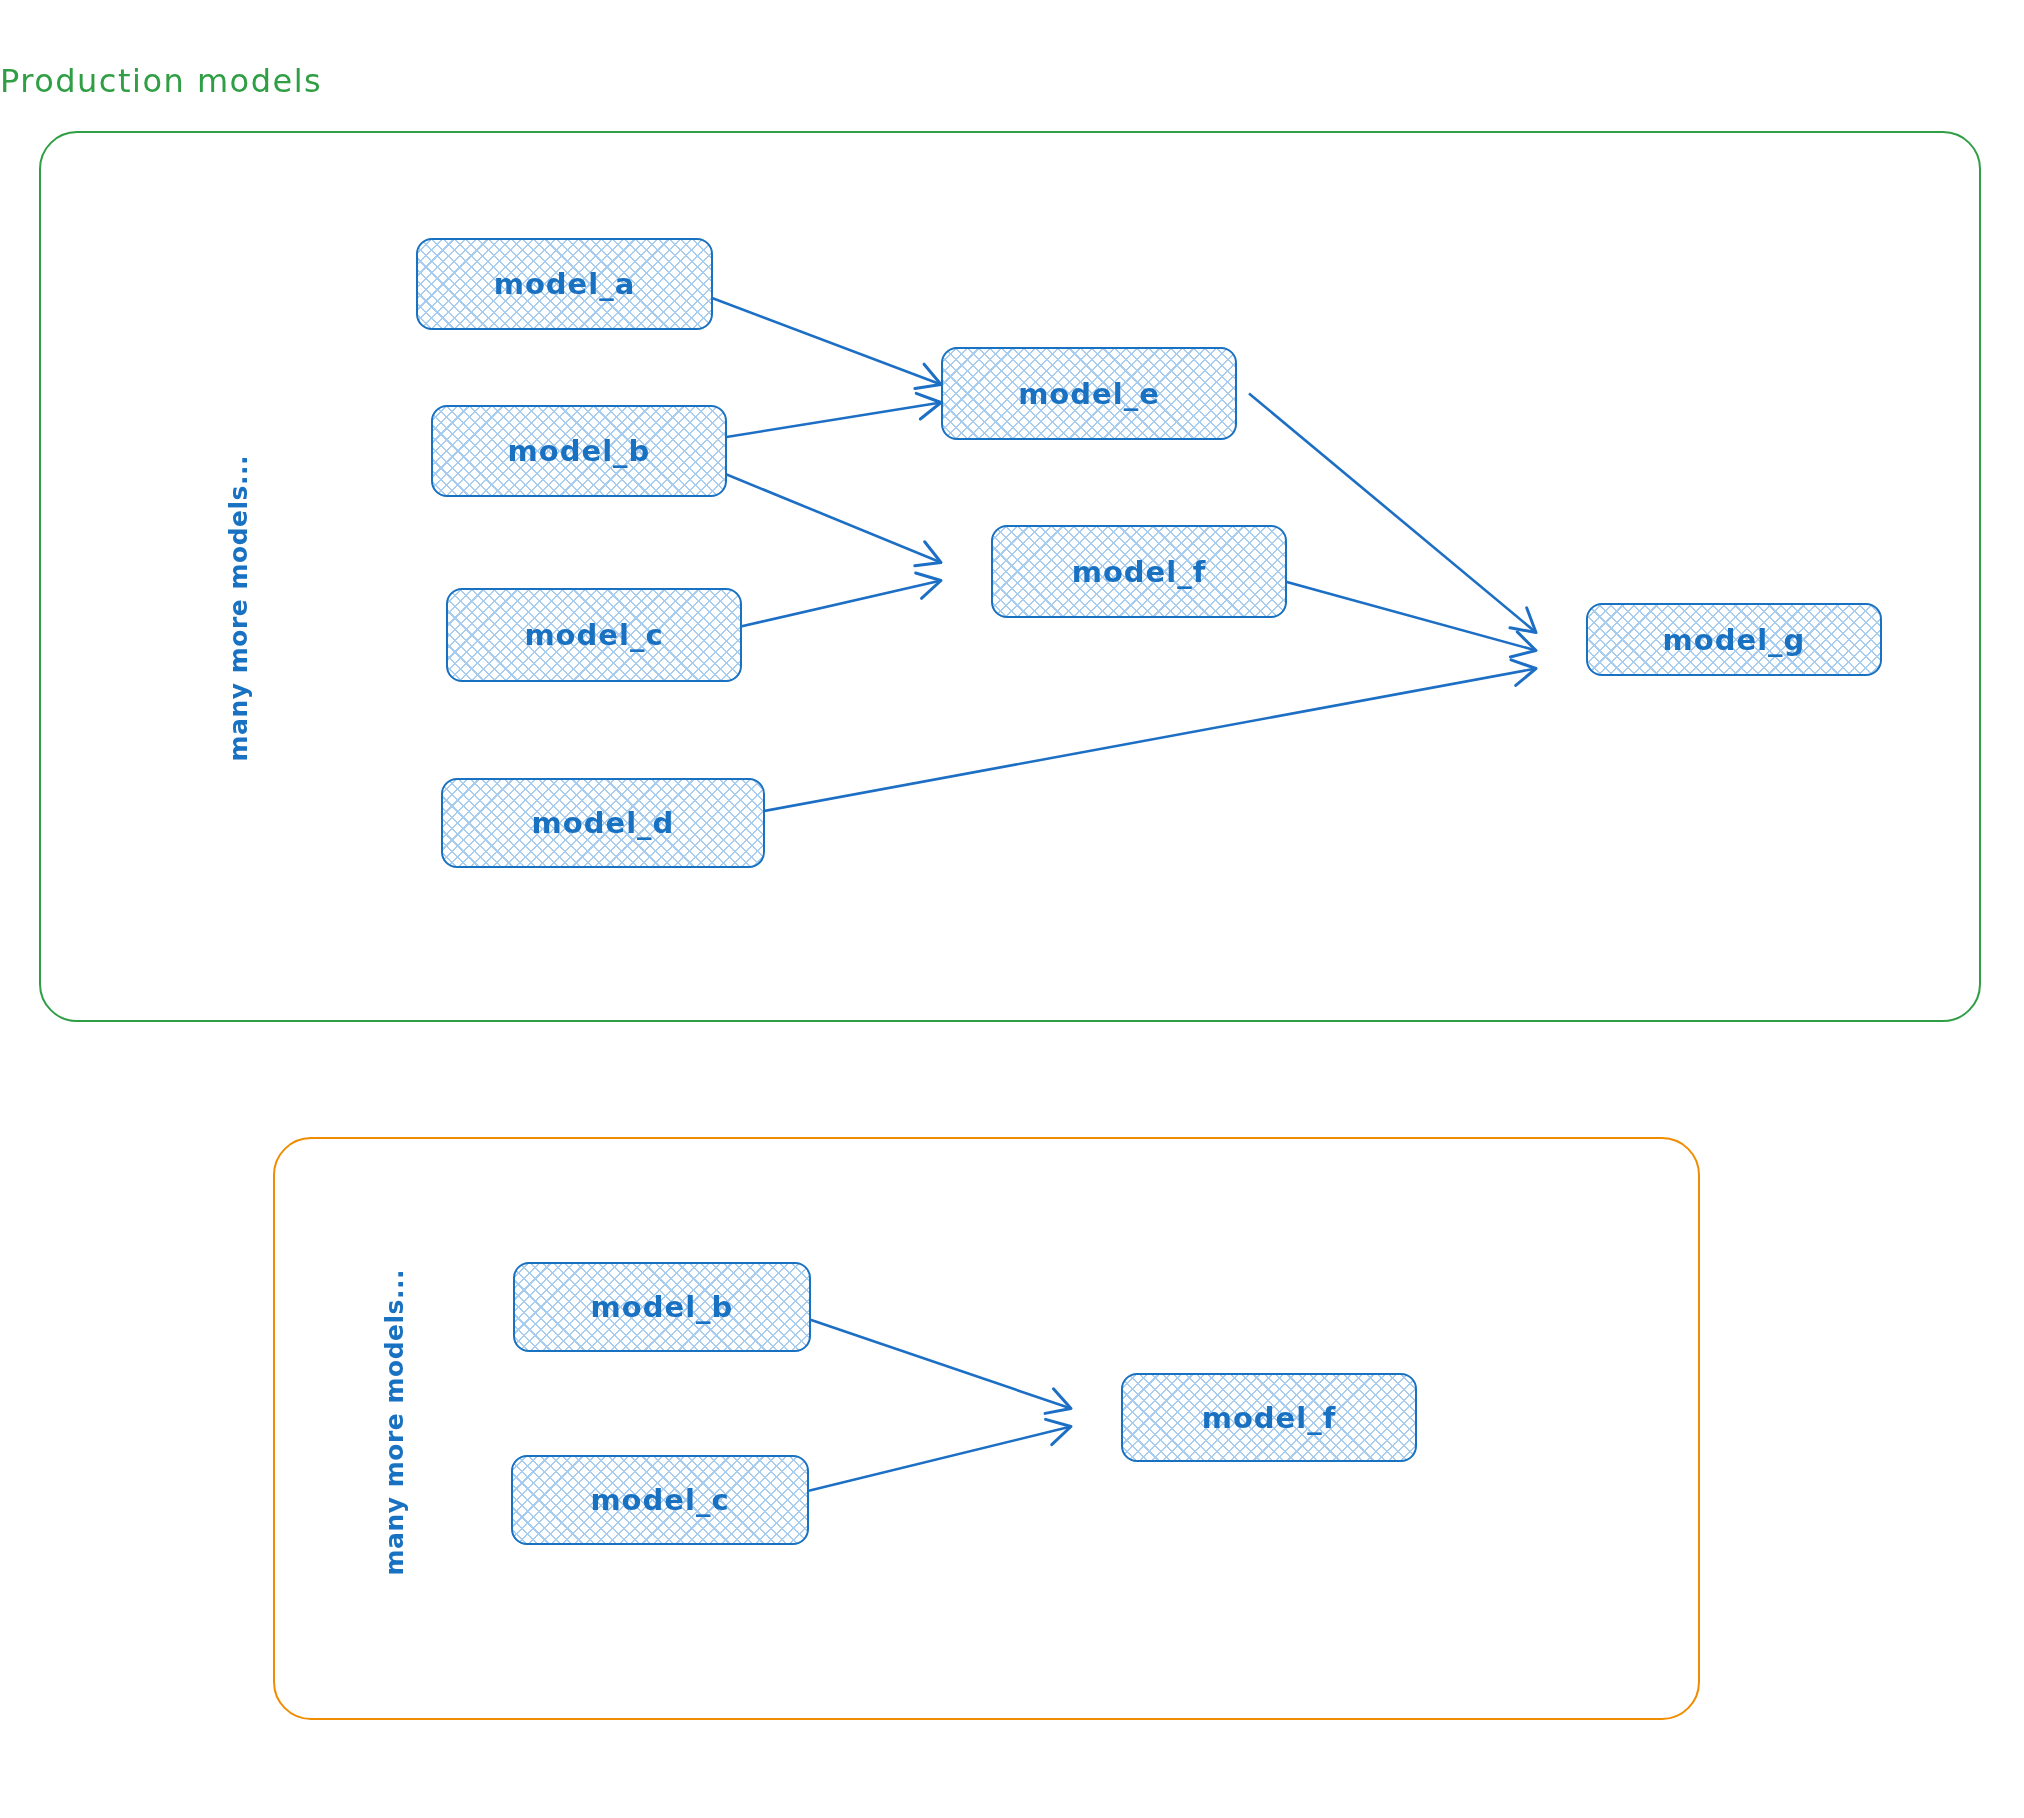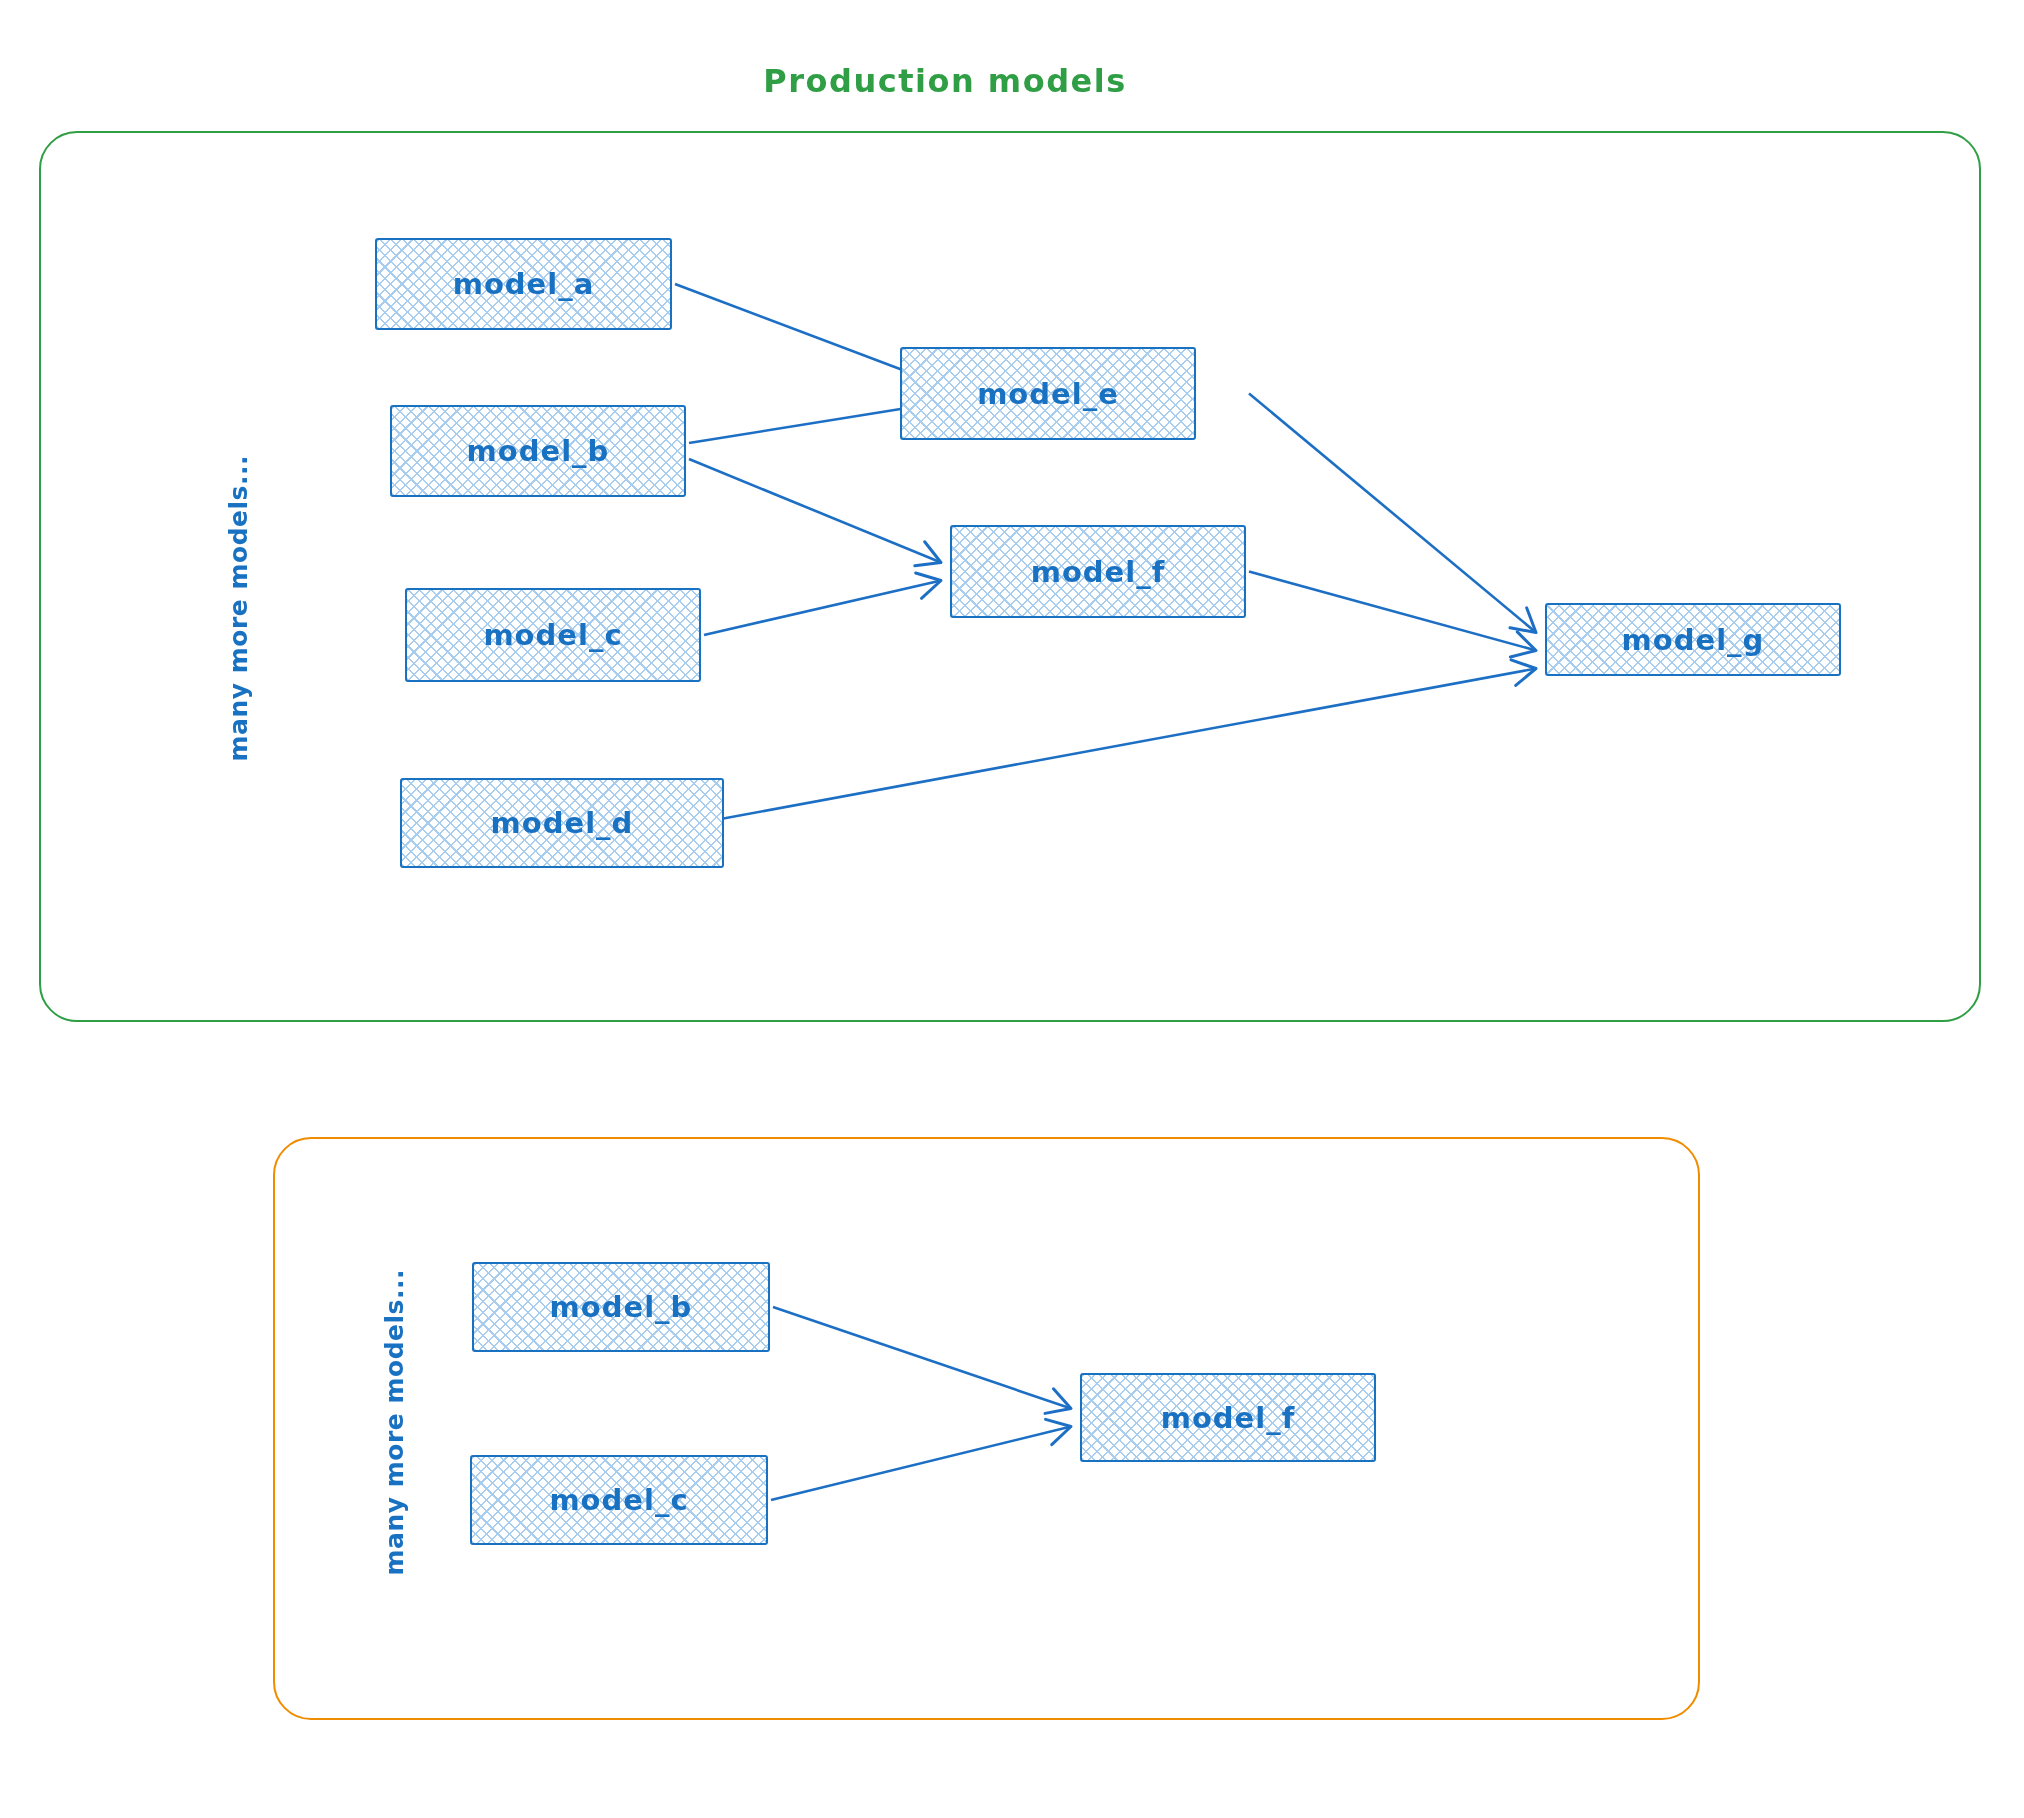--- a/index.html
+++ b/index.html
@@ -14,48 +14,49 @@
 
   .frame{
     position:absolute;
     border:2px solid #888888;
     border-radius:38px;
     background:transparent;
   }
   .title{
     position:absolute;
     font-size:32px;
-    font-weight:700;
+    font-weight:400;
     letter-spacing:1.5px;
-    text-align:center;
+    text-align:left;
     white-space:nowrap;
   }
   .side-label{
     position:absolute;
     width:300px;
     text-align:center;
     transform:rotate(-90deg);
     color:var(--text-blue);
     font-size:25px;
     font-weight:600;
     letter-spacing:0.5px;
     white-space:nowrap;
   }
   .node{
     position:absolute;
     box-sizing:border-box;
     border:2.5px solid var(--stroke);
-    border-radius:3px;
+    border-radius:16px;
     display:flex;
     align-items:center;
     justify-content:center;
     background:
       repeating-linear-gradient(45deg,  var(--hatch) 0 1.5px, transparent 1.5px 8px),
       repeating-linear-gradient(135deg, var(--hatch) 0 1.5px, transparent 1.5px 8px),
       #ffffff;
+    margin-left: 41px;
   }
   .node-label{
     color:var(--text-blue);
     font-size:29px;
     font-weight:600;
     letter-spacing:1px;
     white-space:nowrap;
   }
   #edges-svg{position:absolute;left:0;top:0;pointer-events:none;}
   #edges-svg line{stroke:var(--arrow);stroke-width:2.6px;}

